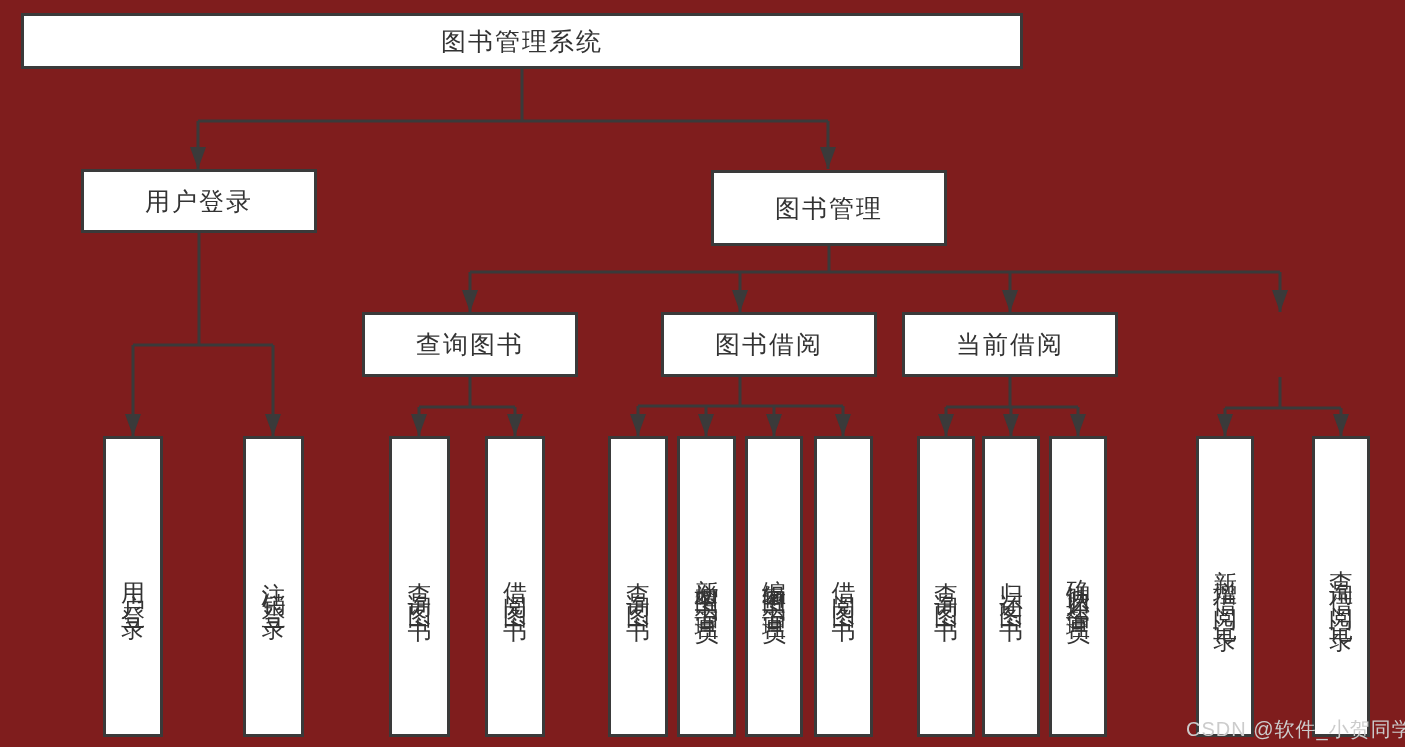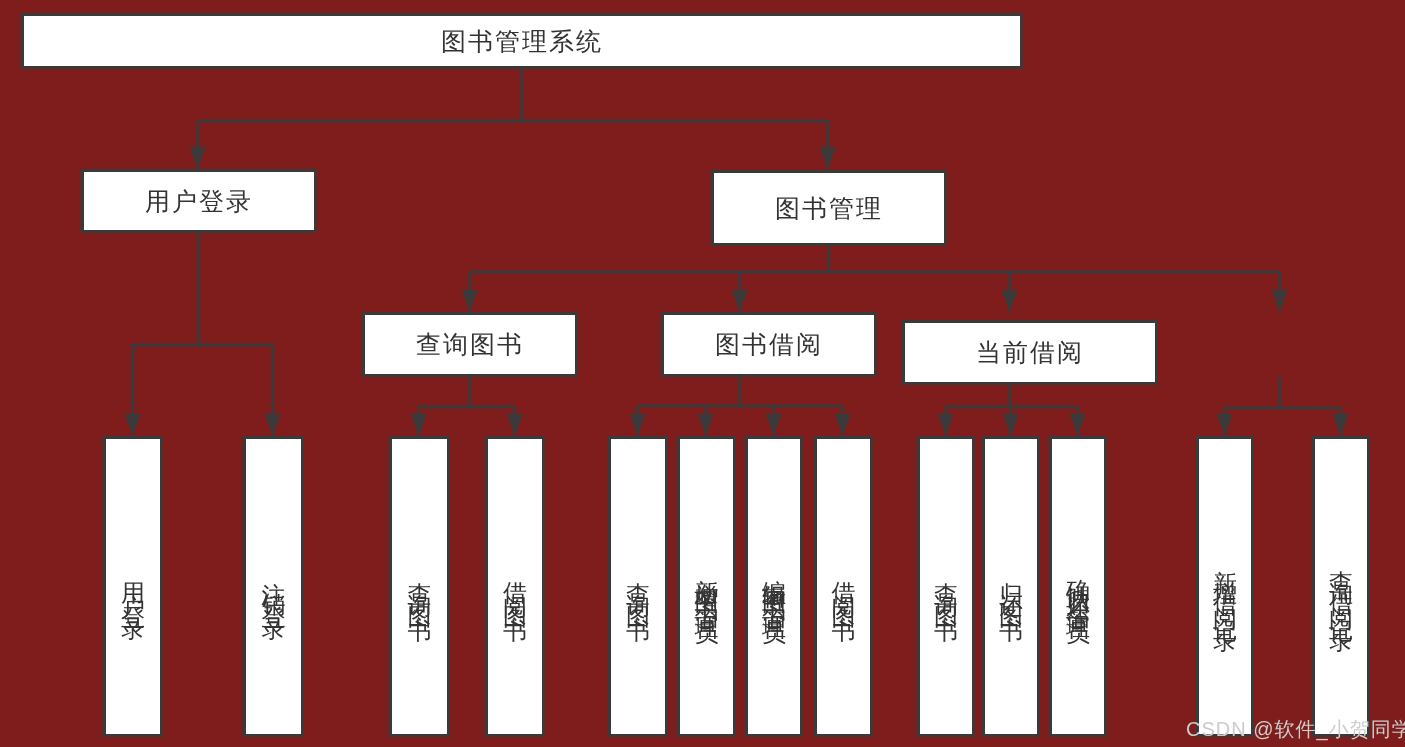--- a/index.html
+++ b/index.html
@@ -83,21 +83,21 @@
   <div class="node hnode" style="left:711px;top:170px;width:236px;height:76px">
     <span>图书管理</span>
   </div>
 
   <div class="node hnode" style="left:362px;top:312px;width:216px;height:65px">
     <span>查询图书</span>
   </div>
   <div class="node hnode" style="left:661px;top:312px;width:216px;height:65px">
     <span>图书借阅</span>
   </div>
-  <div class="node hnode" style="left:902px;top:320px;width:256px;height:65px">
+  <div class="node hnode" style="left:902px;top:312px;width:216px;height:65px">
     <span>当前借阅</span>
   </div>
 
   <div class="node vnode" style="left:103px;top:436px;width:60px;height:301px">
     <span>用户登录</span>
   </div>
   <div class="node vnode" style="left:243px;top:436px;width:61px;height:301px">
     <span>注销登录</span>
   </div>
 

